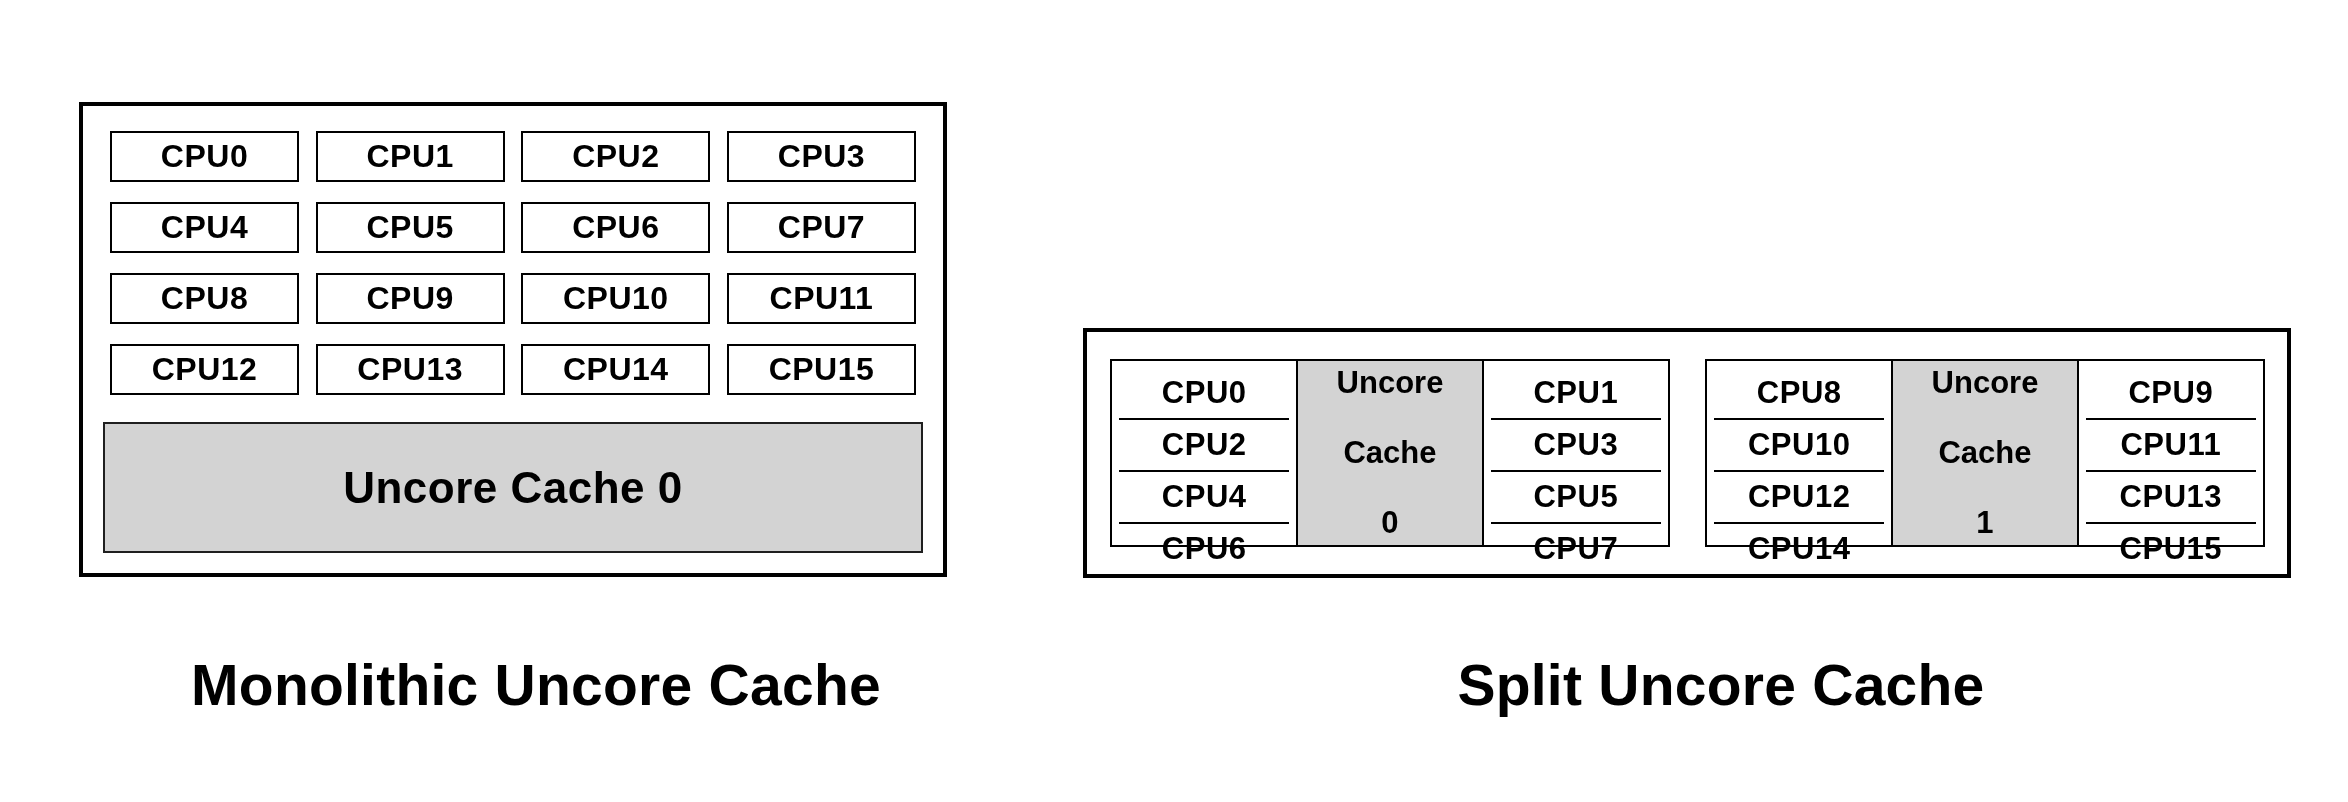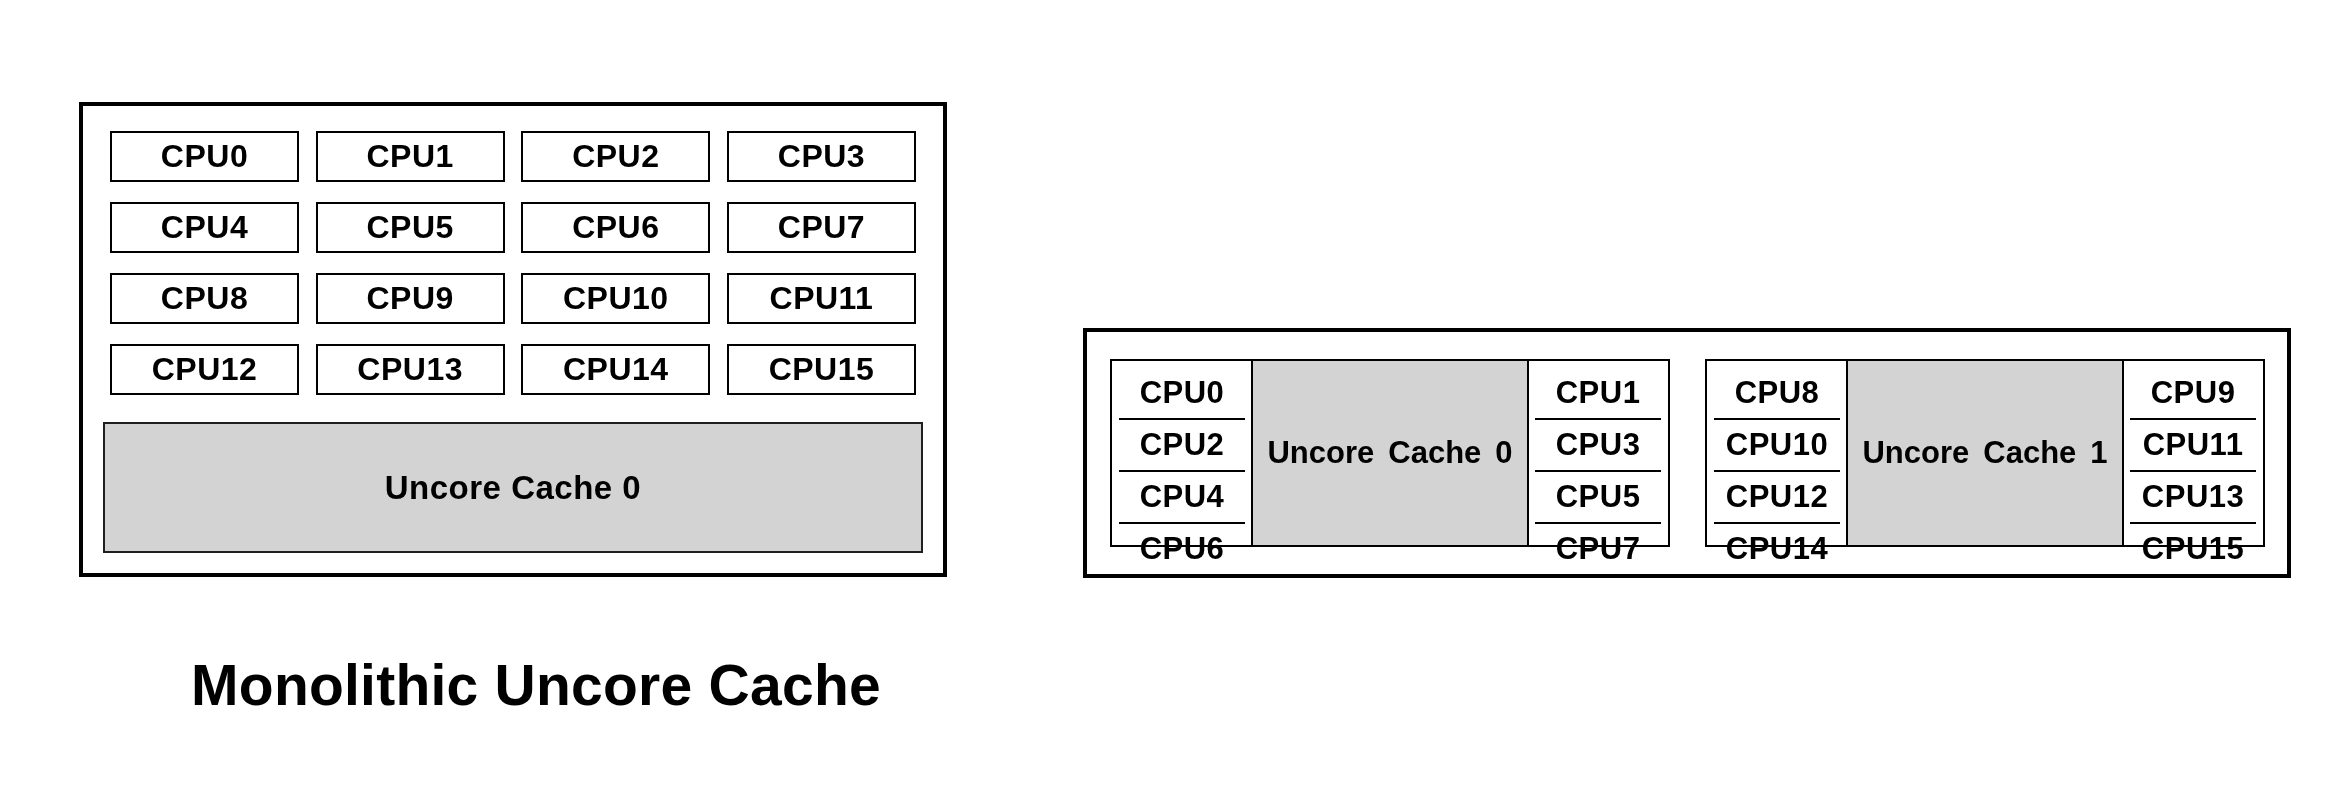--- a/index.html
+++ b/index.html
@@ -45,21 +45,21 @@
     letter-spacing: 0.5px;
   }
   .mono-cache {
     flex: 1;
     margin-top: 20px;
     border: 2.5px solid #1f1f1f;
     background: var(--cache-fill, #d3d3d3);
     display: flex;
     align-items: center;
     justify-content: center;
-    font-size: 33px;
+    font-size: 44px;
     font-weight: 700;
     letter-spacing: 0.5px;
   }
 
   
   .split-box {
     position: absolute;
     left: 1069px; top: 314px;
     width: 1208px; height: 250px;
     border: 4px solid var(--line, #000);
@@ -92,21 +92,21 @@
     letter-spacing: 0.5px;
   }
   .split-col .split-cell:last-child { border-bottom: none; }
   .split-cache {
     flex: 1;
     margin: 0 -2.5px;
     z-index: 1;
     border: 2.5px solid var(--line, #000);
     background: var(--cache-fill, #d3d3d3);
     display: flex;
-    flex-direction: row;
+    flex-direction: column;
     align-items: center;
     justify-content: center;
     font-size: 31px;
     font-weight: 700;
     line-height: 56px;
     text-align: center;
   }
 
   
   .caption {
@@ -188,14 +188,15 @@
       </div>
       <div class="split-col">
         <div class="split-cell">CPU9</div>
         <div class="split-cell">CPU11</div>
         <div class="split-cell">CPU13</div>
         <div class="split-cell">CPU15</div>
       </div>
     </div>
 
   </div>
+  <div class="caption split-cap">Split Uncore Cache</div>
 
 </div>
 
 </body></html>

